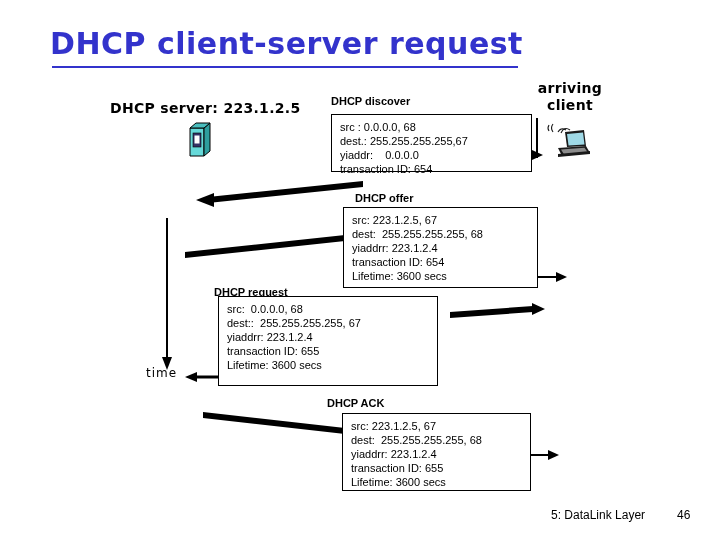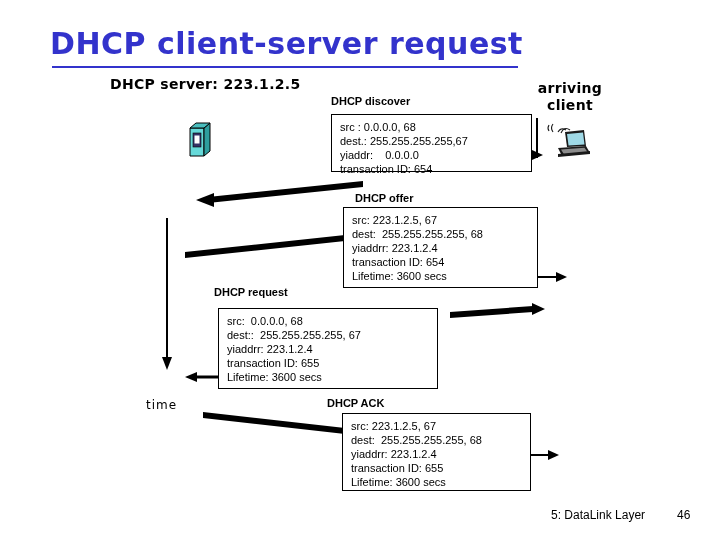--- a/index.html
+++ b/index.html
@@ -40,21 +40,21 @@
   
   .endpoint-label {
     position: absolute;
     font-family: "DejaVu Sans", sans-serif;
     font-size: 14px;
     font-weight: 600;
     color: #000000;
     white-space: nowrap;
     letter-spacing: 0.3px;
   }
-  #server-label { left: 110px; top: 76px; }
+  #server-label { left: 110px; top: 100px; }
   #client-label {
     left: 532px;
     top: 80px;
     text-align: center;
     width: 76px;
     line-height: 17px;
   }
 
   
   .server-icon {
@@ -93,21 +93,21 @@
   .msg-line {
     font-family: "Liberation Sans", sans-serif;
     font-size: 11px;
     color: #000000;
     line-height: 14px;
     white-space: pre;
   }
 
   #box-discover { left: 331px; top: 114px; width: 201px; height: 58px; }
   #box-offer    { left: 343px; top: 207px; width: 195px; height: 81px; }
-  #box-request  { left: 218px; top: 308px; width: 220px; height: 81px; }
+  #box-request  { left: 218px; top: 296px; width: 220px; height: 90px; }
   #box-ack      { left: 342px; top: 413px; width: 189px; height: 78px; }
 
   #hdr-discover { left: 331px; top: 95px; }
   #hdr-offer    { left: 343px; top: 192px; margin-left: 12px; }
   #hdr-request  { left: 214px; top: 286px; }
   #hdr-ack      { left: 327px; top: 397px; }
 
   
   #arrows {
     position: absolute;
@@ -120,21 +120,20 @@
 
   
   #time-label {
     position: absolute;
     left: 146px;
     top: 366px;
     font-family: "DejaVu Sans", sans-serif;
     font-size: 12px;
     color: #000000;
     letter-spacing: 1px;
-    margin-top: 32px;
   }
 
   
   .footer-text {
     position: absolute;
     font-family: "Liberation Sans", sans-serif;
     font-size: 12px;
     color: #000000;
     white-space: nowrap;
   }

